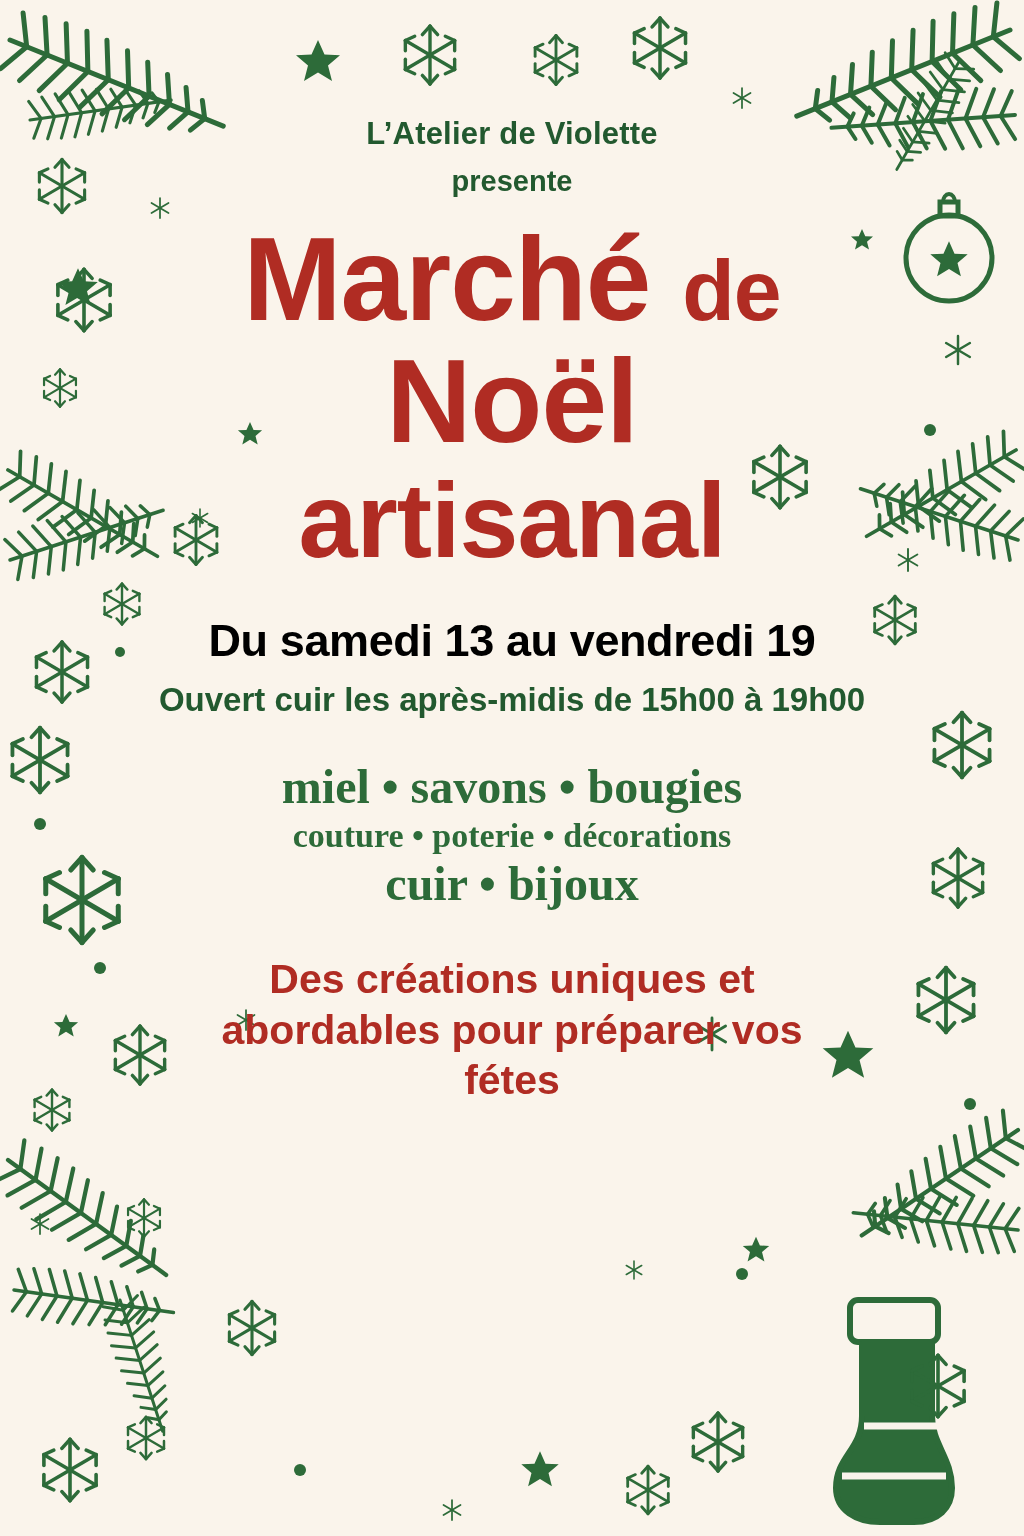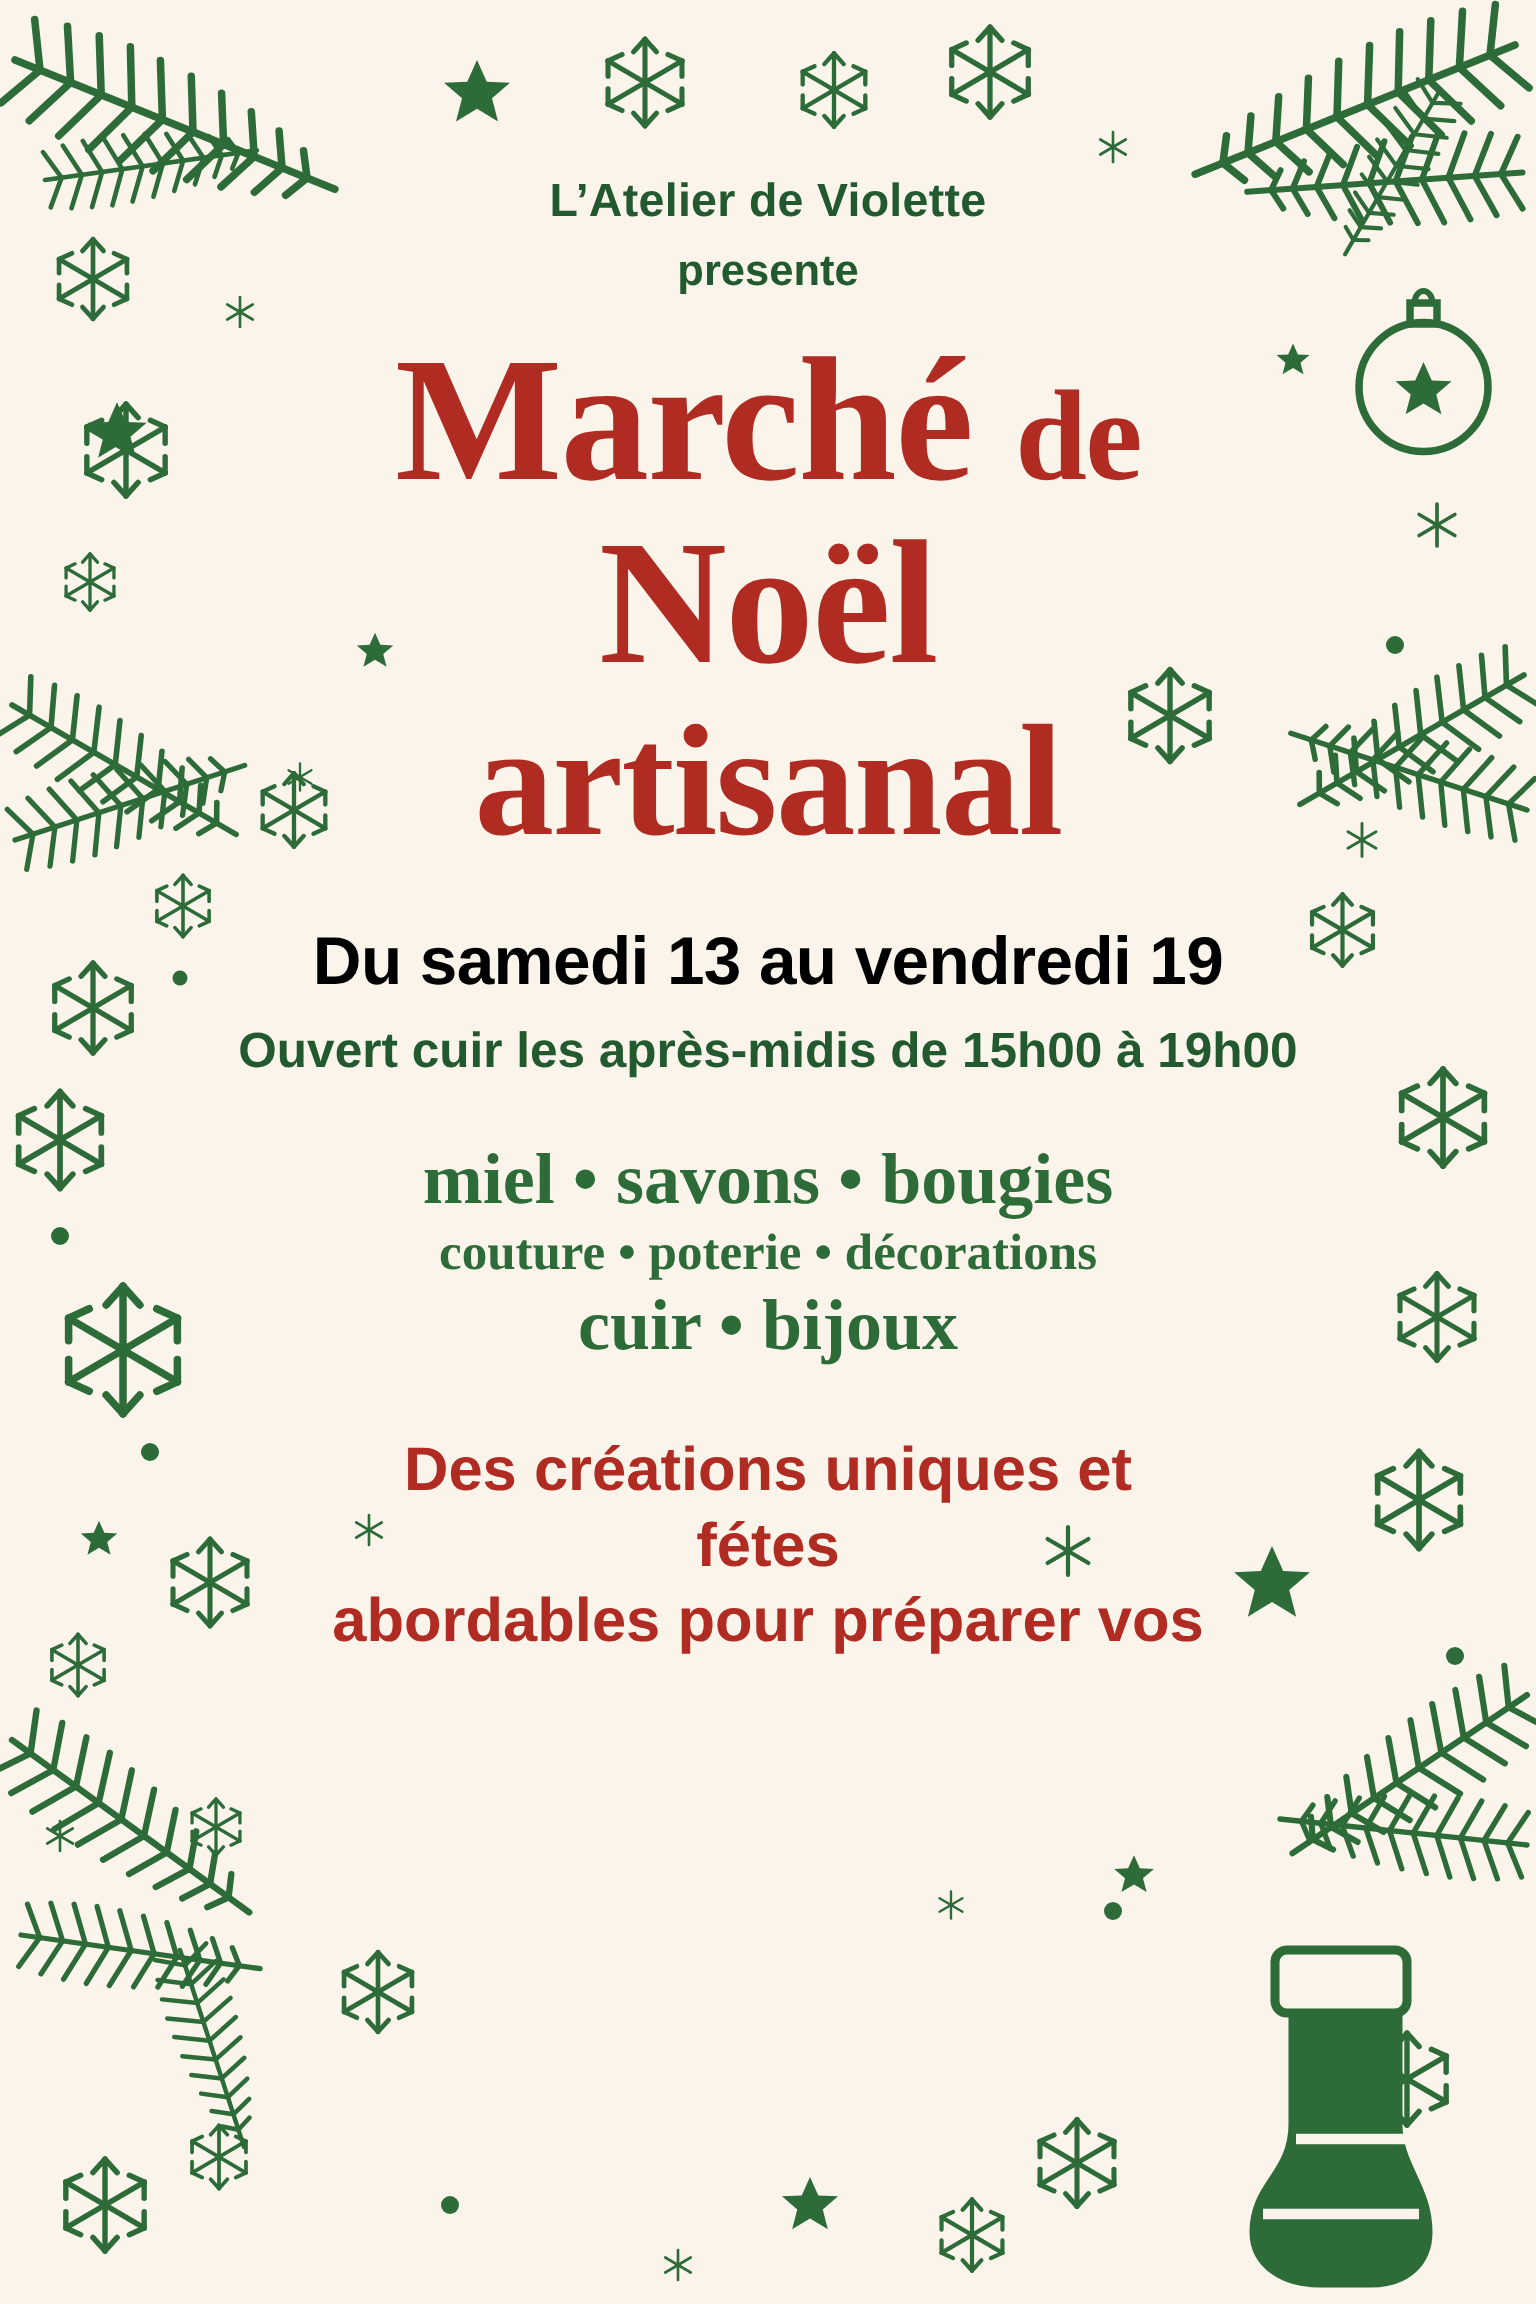--- a/index.html
+++ b/index.html
@@ -47,21 +47,21 @@
   }
   .presente {
     font-family: "Liberation Sans", sans-serif;
     font-size: 29px;
     font-weight: 600;
     color: #22592f;
     margin-top: 18px;
     line-height: 1.0;
   }
   .title {
-    font-family: Liberation Serif, serif;
+    font-family: Liberation Sans, sans-serif;
     color: #b02c23;
     font-weight: 700;
     line-height: 0.98;
     margin-top: 26px;
     letter-spacing: -1px;
   }
   .title .l1 { font-size: 118px; display: block; }
   .title .l1 .de { font-size: 86px; }
   .title .l2 { font-size: 118px; display: block; margin-top: 6px; }
   .title .l3 { font-size: 106px; display: block; margin-top: 10px; }
@@ -283,19 +283,19 @@
     <div class="hours">Ouvert cuir les après-midis de 15h00 à 19h00</div>
 
     <div class="goods">
       <span class="g1">miel • savons • bougies</span>
       <span class="g2">couture • poterie • décorations</span>
       <span class="g3">cuir • bijoux</span>
     </div>
 
     <div class="tagline">
       <span>Des créations uniques et</span>
+      <span>abordables pour préparer vos</span>
       <span>fétes</span>
-      <span>abordables pour préparer vos</span>
     </div>
 
 
   </div>
 </div>
 
 </body></html>

